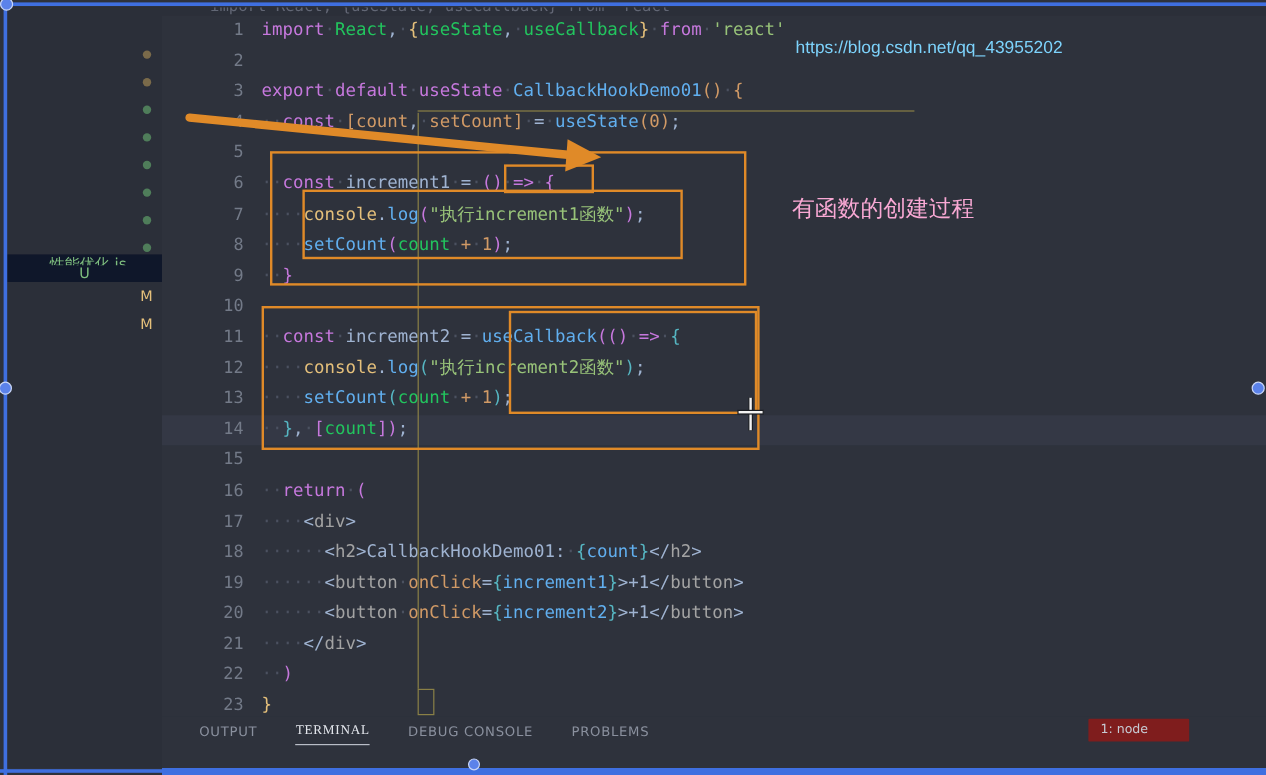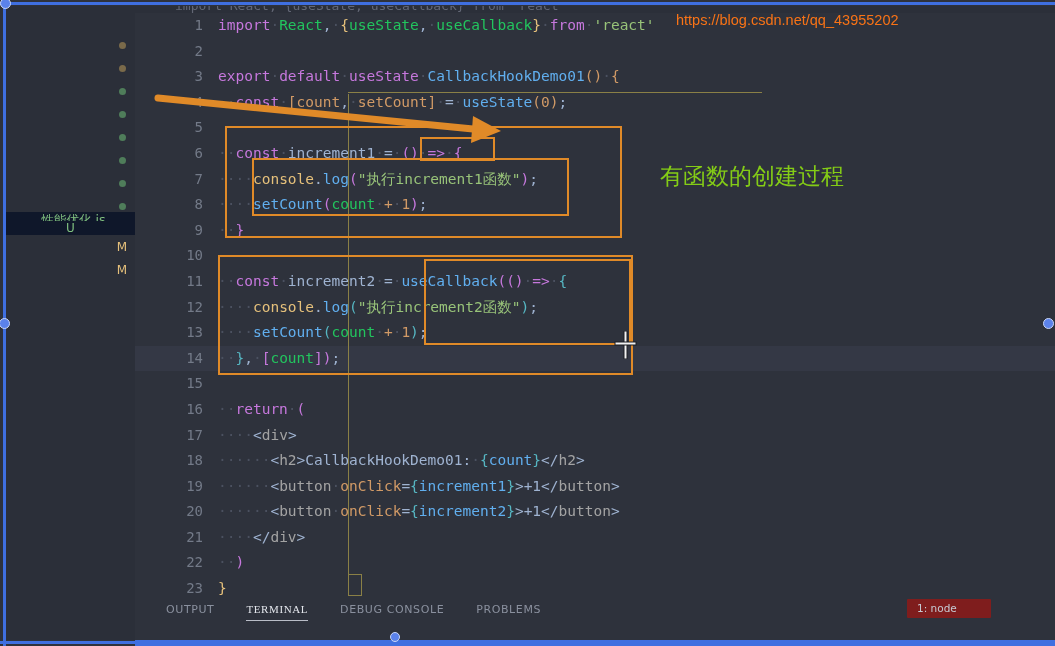--- a/index.html
+++ b/index.html
@@ -110,21 +110,21 @@
   .t-attr { color: #d19a66; }
   .t-op   { color: #c678dd; }
 
   
   .ann-box {
     position: absolute; border: 2px solid #e08a28;
     pointer-events: none; z-index: 30;
   }
   .ann-text {
     position: absolute; z-index: 32;
-    color: #84cc16; font-size: 23px;
+    color: #f9a8d4; font-size: 19px;
     font-family: Liberation Sans, sans-serif;
     white-space: nowrap;
   }
   .ann-arrow { position: absolute; z-index: 31; pointer-events: none; }
 
   
   .scope-guide {
     position: absolute; z-index: 20;
     border-left: 1.5px solid #8a8046;
   }
@@ -149,24 +149,24 @@
     text-transform: uppercase;
   }
   .ptab.active { color: #e3e6ec; border-bottom: 1.5px solid #b9bdc7; font-family: Liberation Serif, serif; }
   .term-select {
     position: absolute; left: 772px; top: 2px;
     background: #7f1d1d; color: #c6cad3;
     font-size: 10.5px; padding: 3px 34px 4px 10px;
     border-radius: 1px;
   }
   .watermark {
-    position: absolute; left: 663px; top: 12px;
-    color: #f97316; font-size: 14.5px;
+    position: absolute; left: 663px; top: 32px;
+    color: #7dd3fc; font-size: 14.5px;
     font-family: "Liberation Sans", sans-serif;
-    white-space: nowrap; z-index: 5; margin-left: 13px;
+    white-space: nowrap; z-index: 5;
   }
   .panel-strip {
     position: absolute; left: 0; top: 43px; width: 920px; height: 6px;
     background: #3f6fe0;
   }
   .blue-dot-bottom {
     position: absolute; left: 390px; top: 632px;
     width: 10px; height: 10px; background: #5b82ea;
     border: 1px solid #c9d6f7; border-radius: 50%; z-index: 62;
   }

